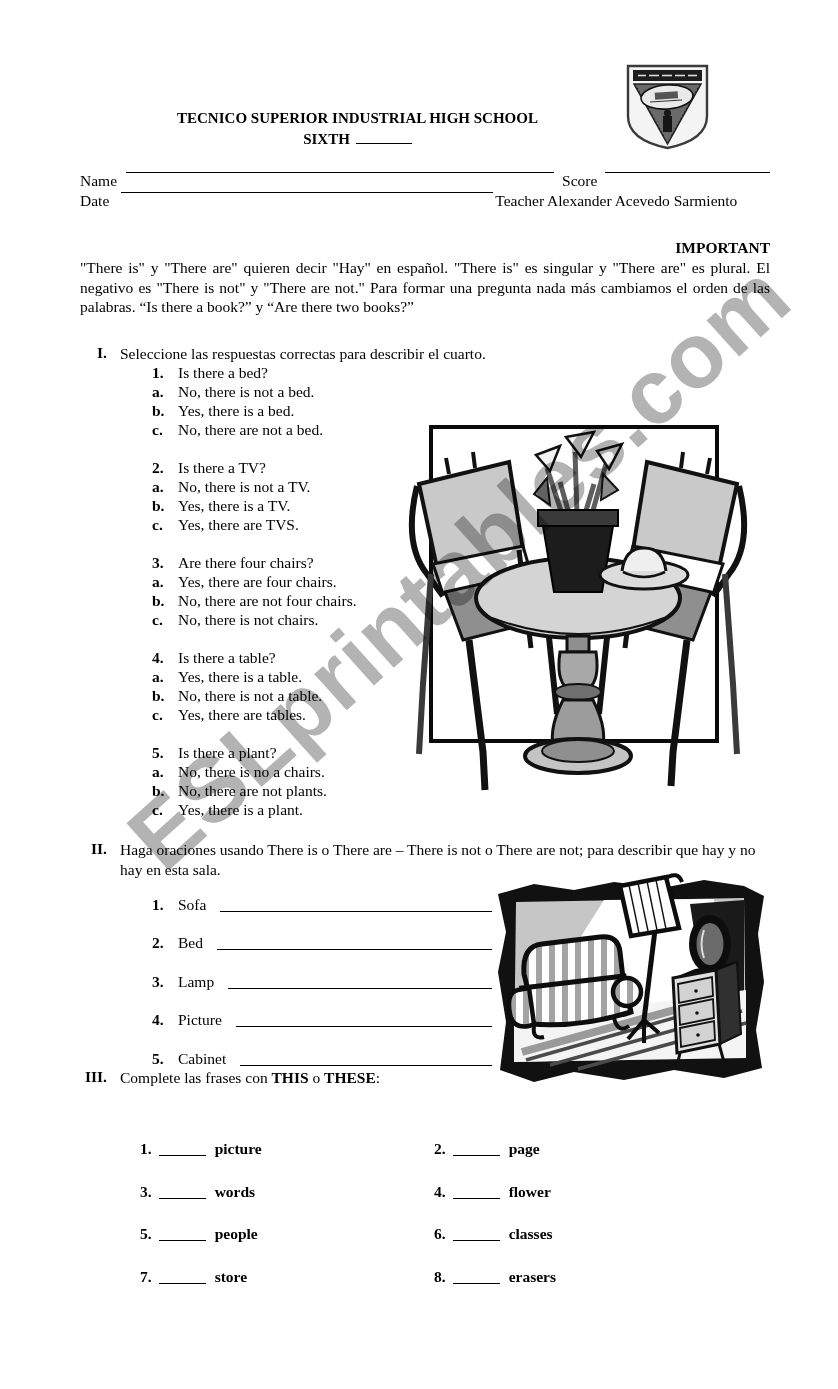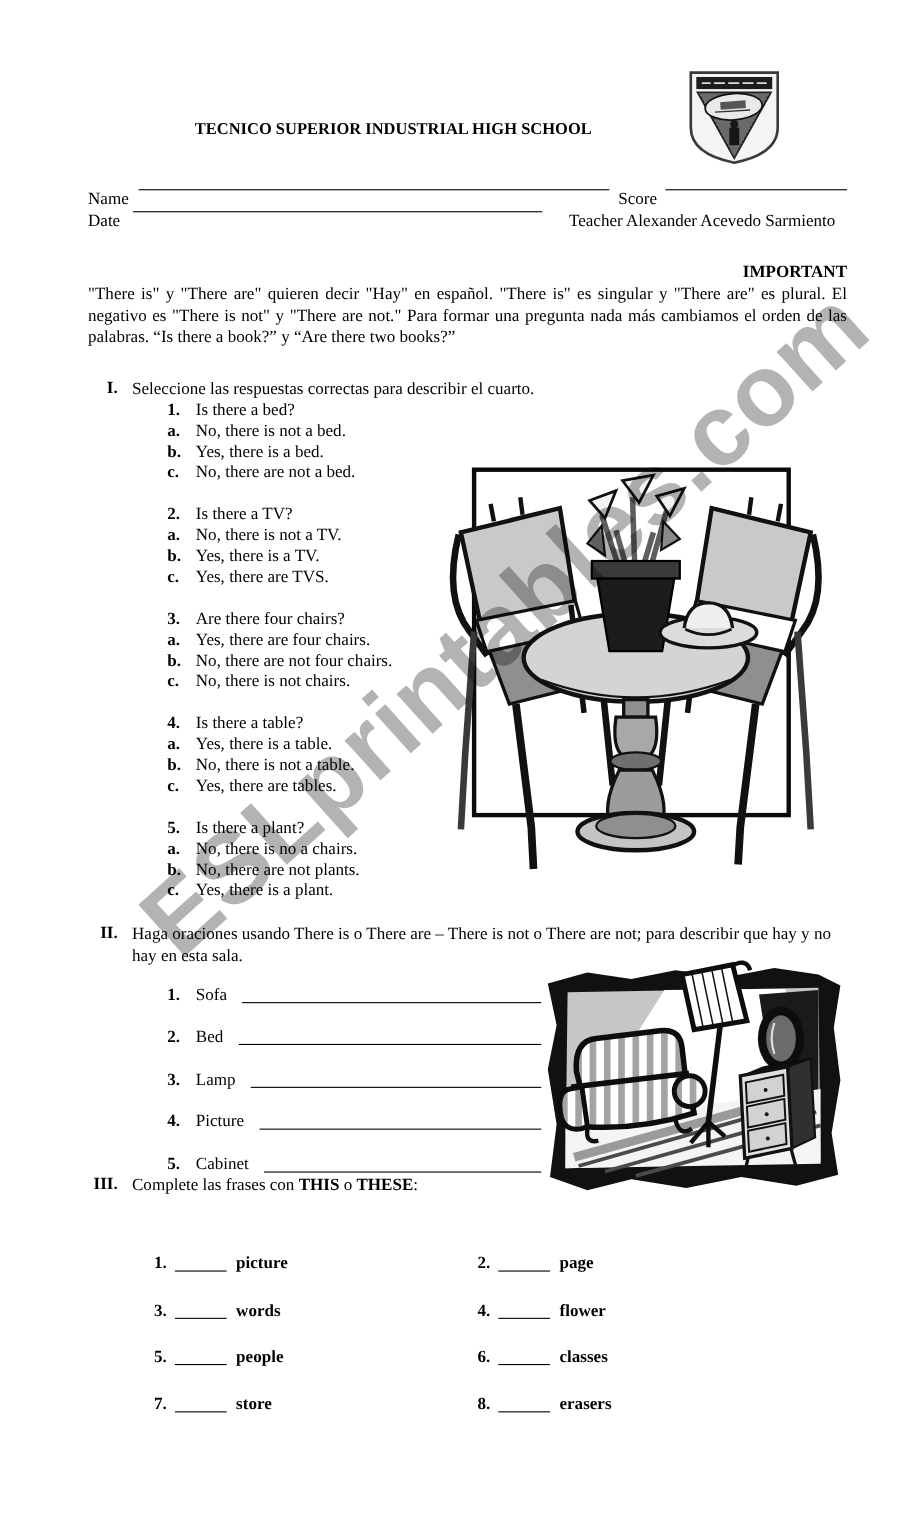--- a/index.html
+++ b/index.html
@@ -9,21 +9,21 @@
   .hdr{position:absolute;top:76px;left:85px;width:545px;text-align:center;
        font-weight:bold;font-size:15px;line-height:20.5px;margin-top:32px;}
   .g-line{display:inline-block;width:56px;border-bottom:1.6px solid #000;height:12px;margin-left:6px;}
   
   .row{position:absolute;left:80px;width:690px;display:flex;align-items:flex-start;height:17px;}
   .row1{top:172px;} .row2{top:192px;}
   .fline{border-bottom:1px solid #000;height:0;margin-bottom:2px;}
   .nm{width:428px;margin-left:9px;margin-right:8px;}
   .sc{flex:1;margin-left:8px;}
   .dt{width:372px;margin-left:12px;}
-  .teacher{margin-left:24px;white-space:nowrap;}
+  .teacher{margin-left:2px;white-space:nowrap;}
   
   .imp{position:absolute;top:239px;left:80px;width:690px;text-align:right;font-weight:bold;}
   .intro{position:absolute;top:258px;left:80px;width:690px;margin:0;text-align:justify;line-height:19.6px;}
   
   .sec{position:absolute;left:80px;display:flex;width:700px;}
   .rn{flex:none;width:40px;text-align:right;padding-right:13px;font-weight:bold;box-sizing:border-box;}
   .sec-title{flex:1;line-height:19.5px;}
   .s1head{top:344px;} .s2head{top:840px;} .s3head{top:1068px;}
   
   .questions{position:absolute;top:363px;left:152px;width:335px;}
@@ -69,20 +69,23 @@
     <path d="M76,30 L49,79" stroke="#1d1d1d" stroke-width="1.3" stroke-dasharray="1.6,2.2" fill="none"></path>
     <ellipse cx="45" cy="39" rx="26" ry="12" fill="#e9e9e9" stroke="#111" stroke-width="1.6" transform="rotate(-4 45 39)"></ellipse>
     <rect x="33" y="34" width="23" height="7" fill="#555" transform="rotate(-4 45 39)"></rect>
     <line x1="28" y1="44" x2="60" y2="42" stroke="#333" stroke-width="1.2"></line>
     <circle cx="45.5" cy="55" r="3.6" fill="#161616"></circle>
     <rect x="41" y="58" width="9" height="16" fill="#161616"></rect>
   </svg>
 
   <div class="hdr">
     <div>TECNICO SUPERIOR INDUSTRIAL HIGH SCHOOL</div>
+    <div>
+      <span>SIXTH</span><span class="g-line"></span>
+    </div>
   </div>
 
   <div class="row row1">
     <span>Name</span>
     <span class="fline nm"></span>
     <span>Score</span>
     <span class="fline sc"></span>
   </div>
 
   <div class="row row2">

